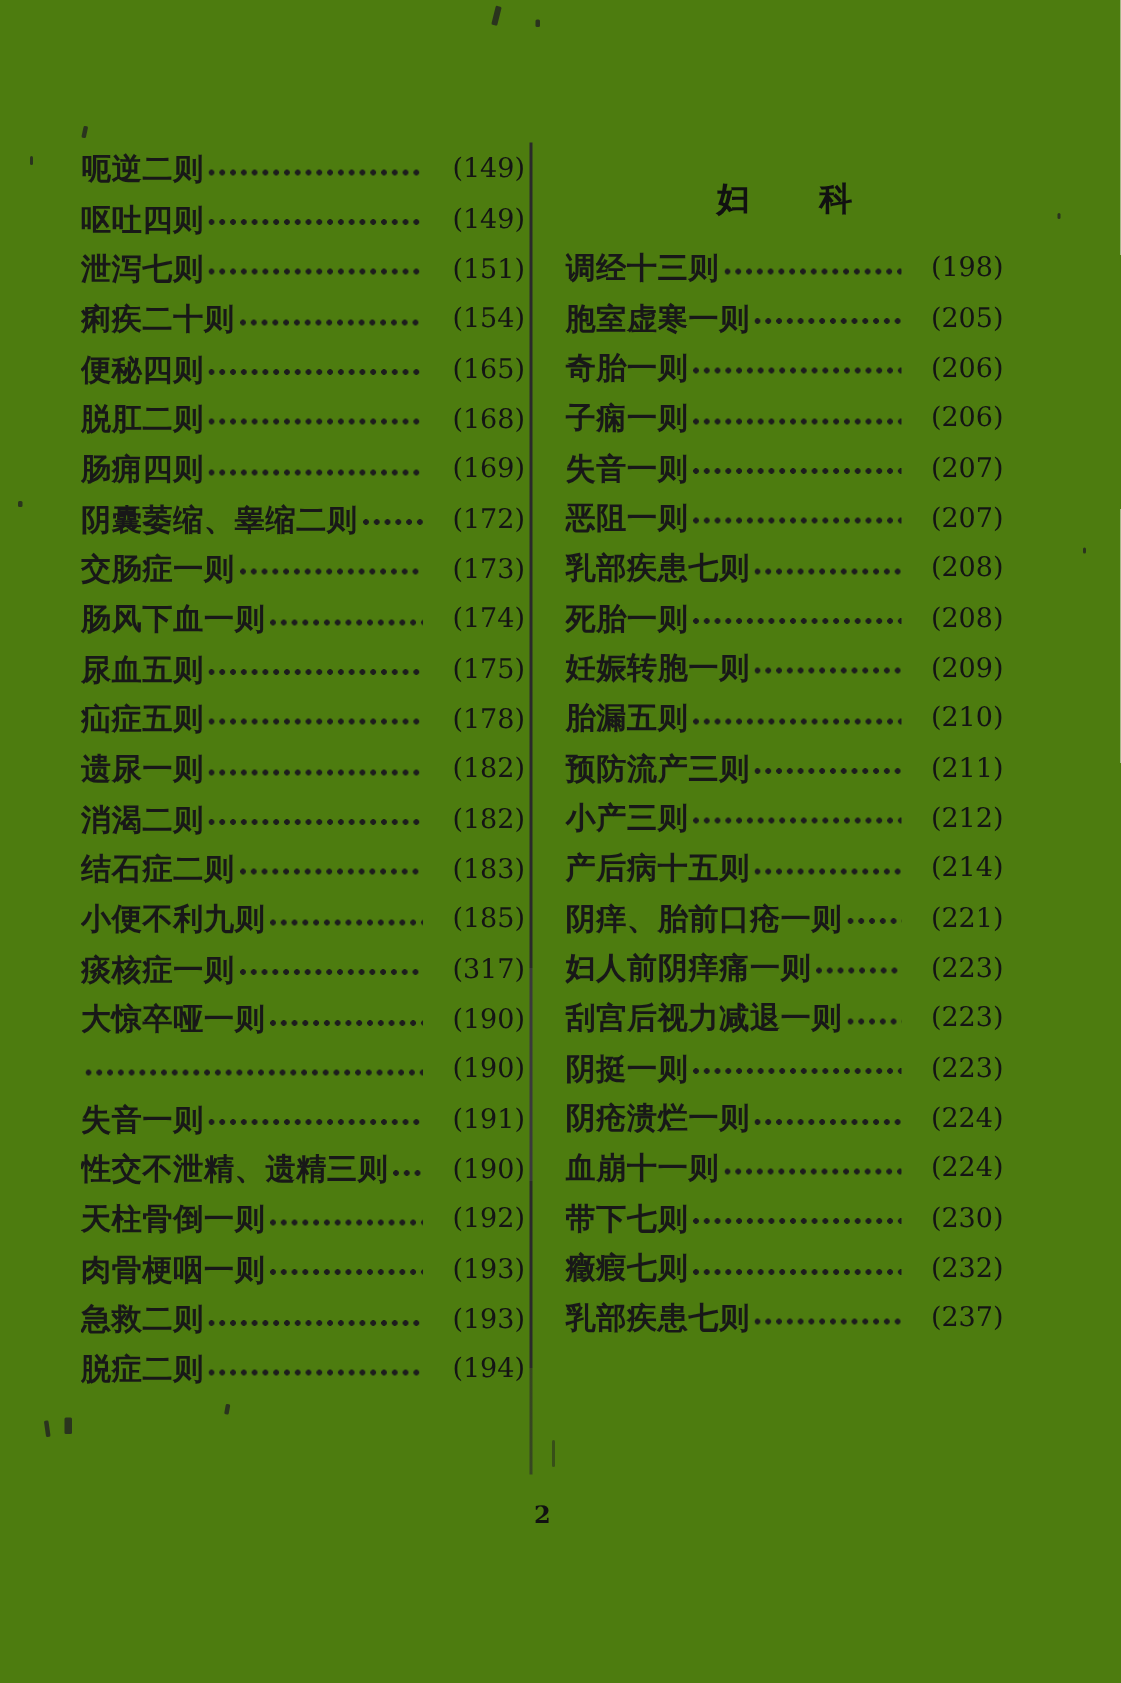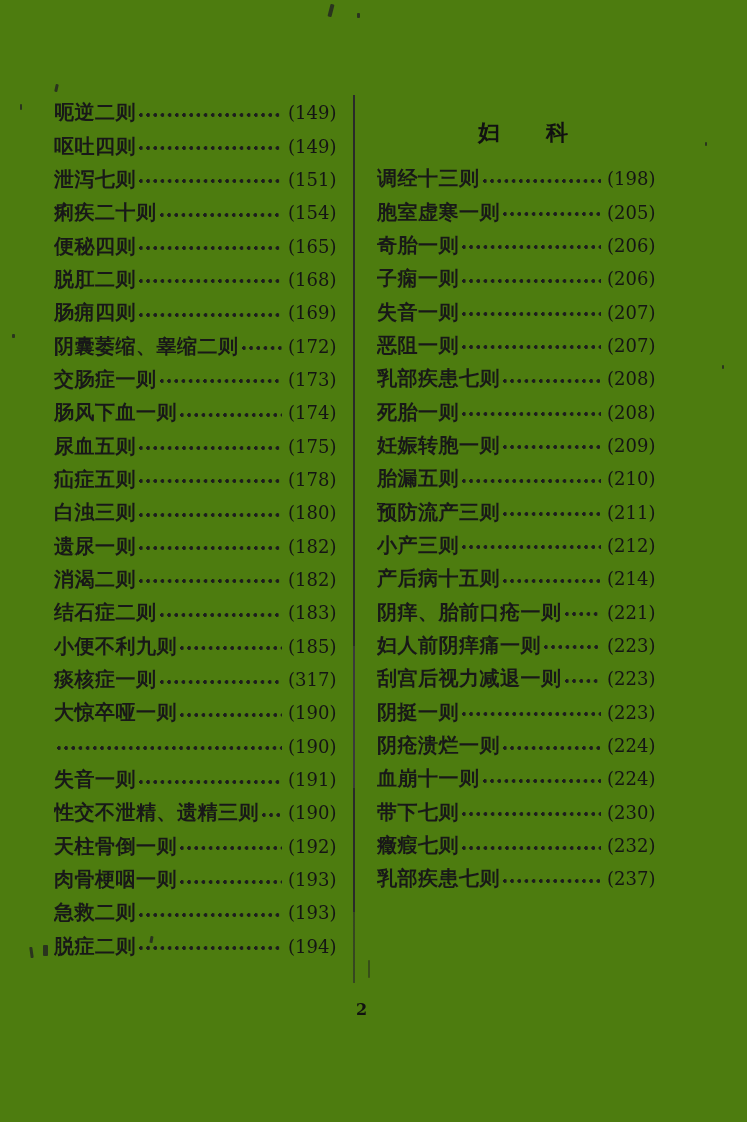--- a/index.html
+++ b/index.html
@@ -27,21 +27,21 @@
     white-space:nowrap;flex:0 0 auto;
     color:#181818;
   }
   .dots{
     flex:1 1 auto;min-width:10px;
     height:4px;align-self:center;margin:4px 6px 0 3px;
     background-image:radial-gradient(circle at 2px 2px,#1d1d1d 1.7px,transparent 2.1px);
     background-size:7.2px 4px;background-repeat:repeat-x;
   }
   .entry-page{
-    flex:0 0 auto;width:62px;text-align:left;
+    flex:0 0 auto;width:62px;text-align:right;
     font-family:"DejaVu Serif","Liberation Serif",serif;
     font-size:18px;font-weight:500;color:#141414;
     white-space:nowrap;
   }
   
   .section-header{
     height:36px;margin-bottom:8px;
     display:flex;justify-content:center;align-items:flex-start;
   }
   .section-header span{
@@ -139,25 +139,20 @@
           <span class="entry-title">尿血五则</span>
           <span class="dots"></span>
           <span class="entry-page">(175)</span>
         </div>
         <div class="toc-row">
           <span class="entry-title">疝症五则</span>
           <span class="dots"></span>
           <span class="entry-page">(178)</span>
         </div>
         <div class="toc-row">
-          <span class="entry-title">白浊三则</span>
-          <span class="dots"></span>
-          <span class="entry-page">(180)</span>
-        </div>
-        <div class="toc-row">
           <span class="entry-title">遗尿一则</span>
           <span class="dots"></span>
           <span class="entry-page">(182)</span>
         </div>
         <div class="toc-row">
           <span class="entry-title">消渴二则</span>
           <span class="dots"></span>
           <span class="entry-page">(182)</span>
         </div>
         <div class="toc-row">

